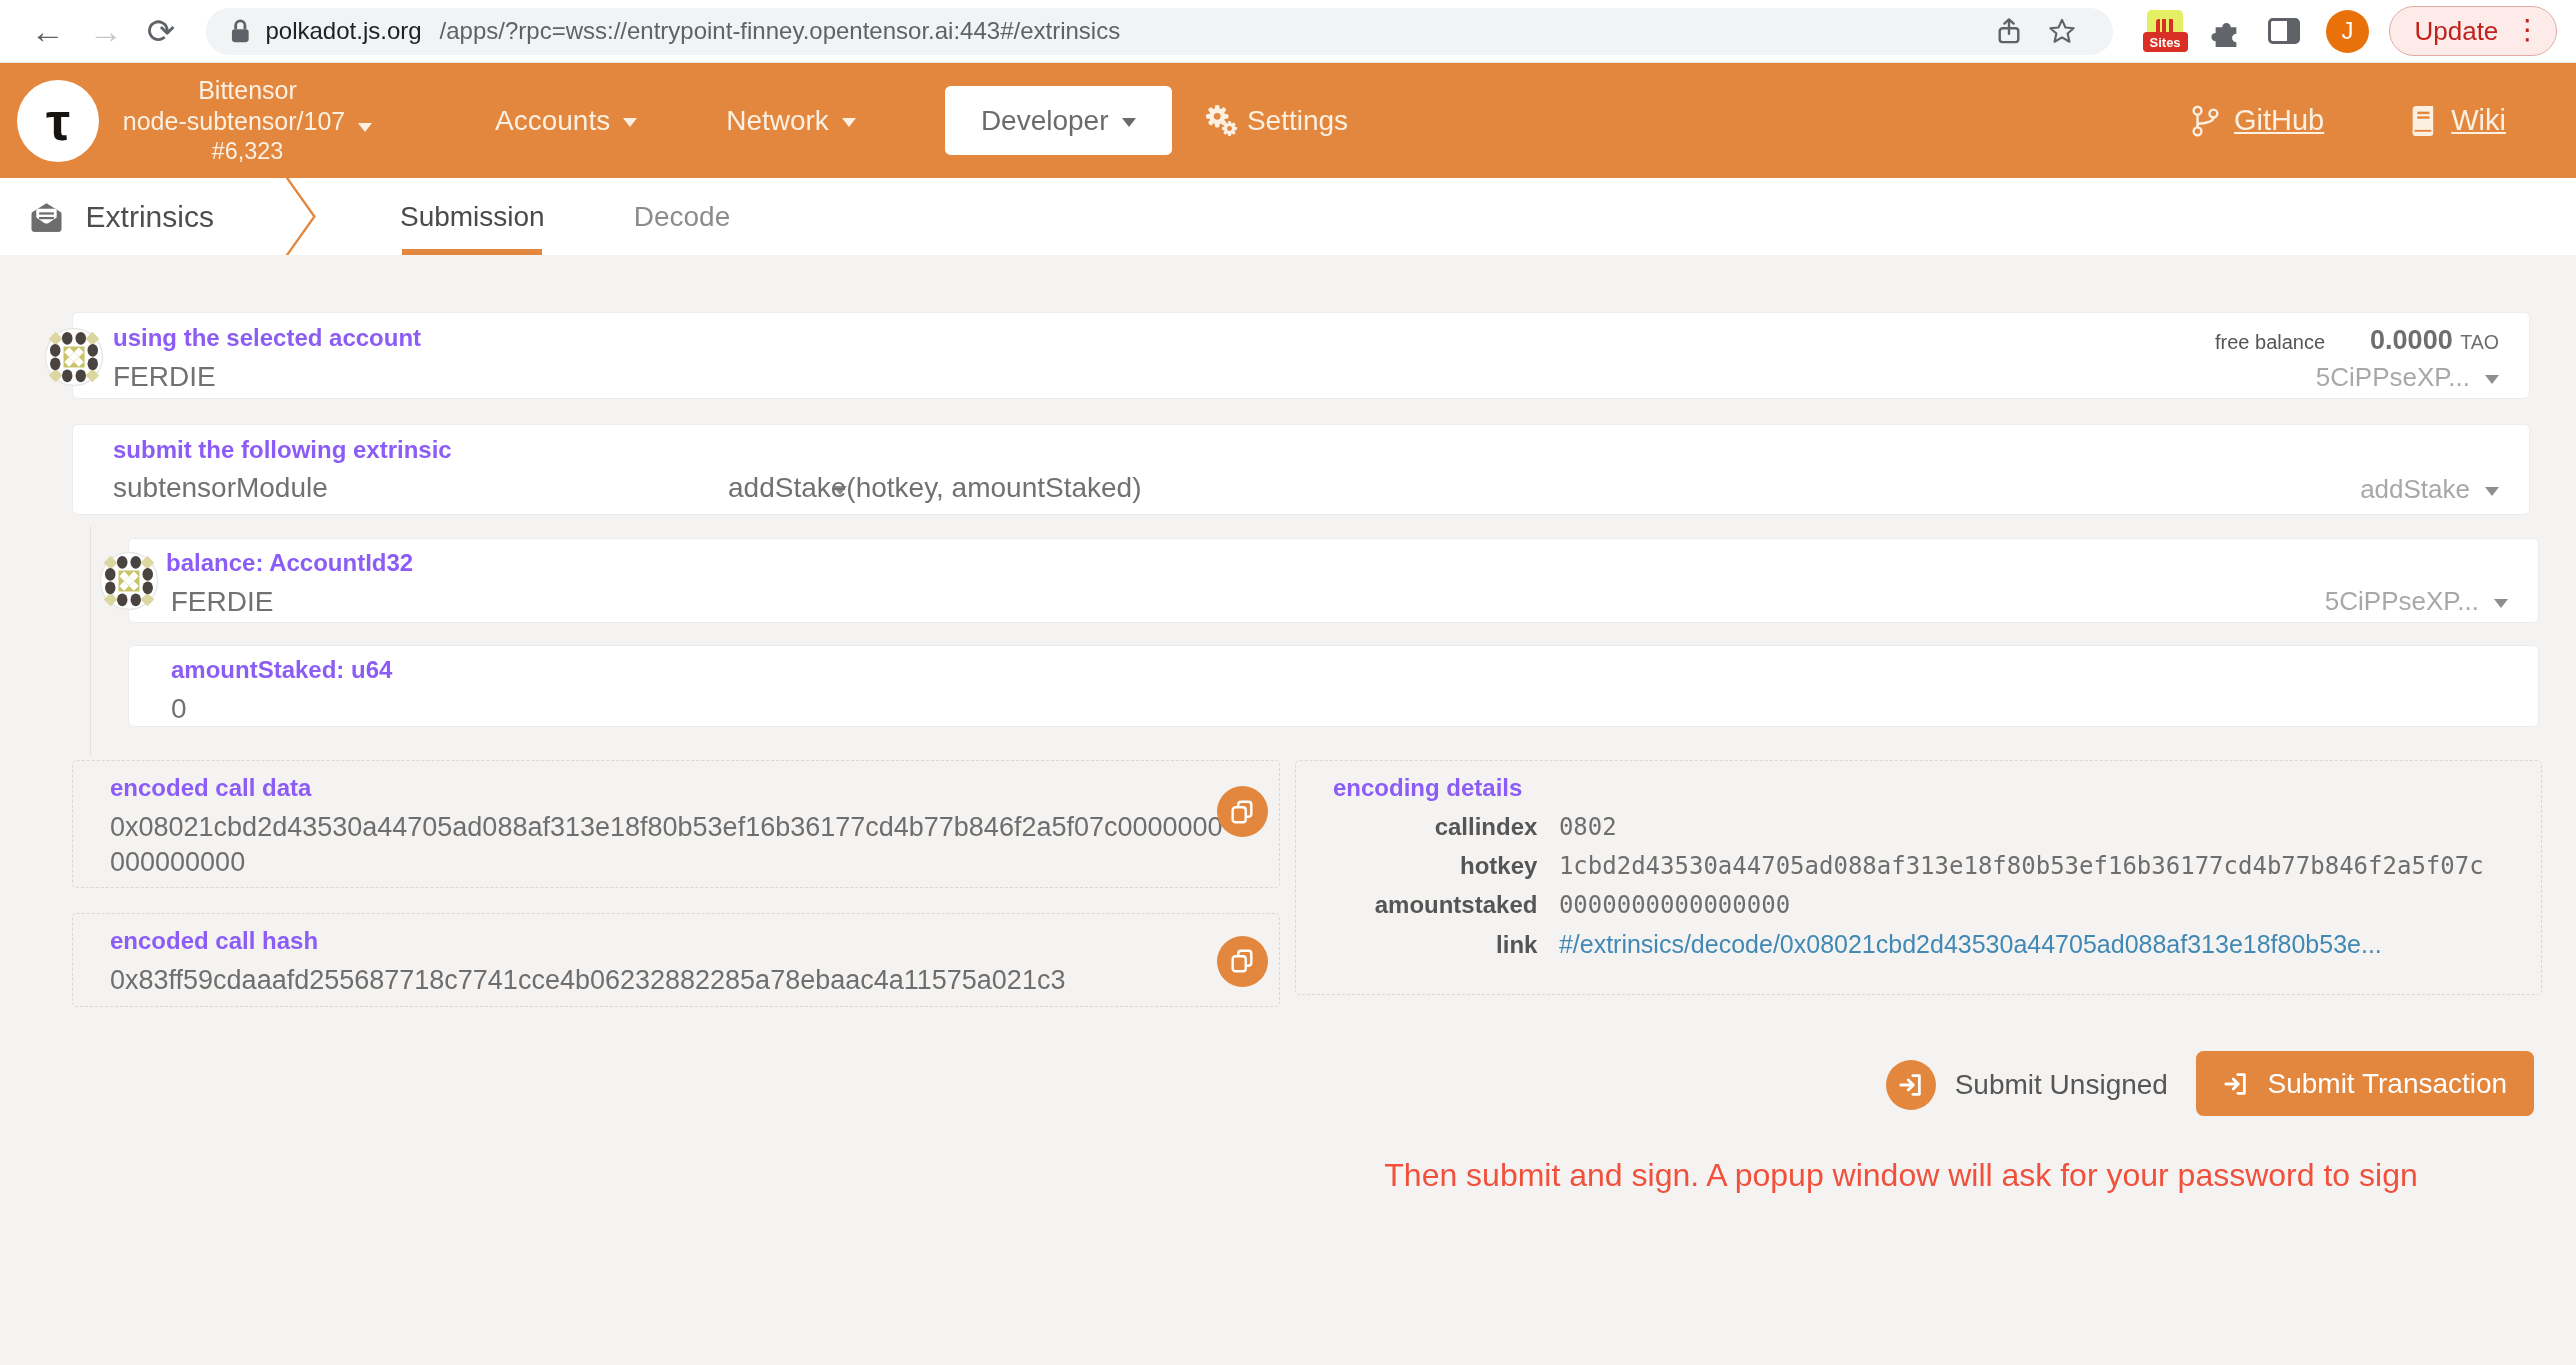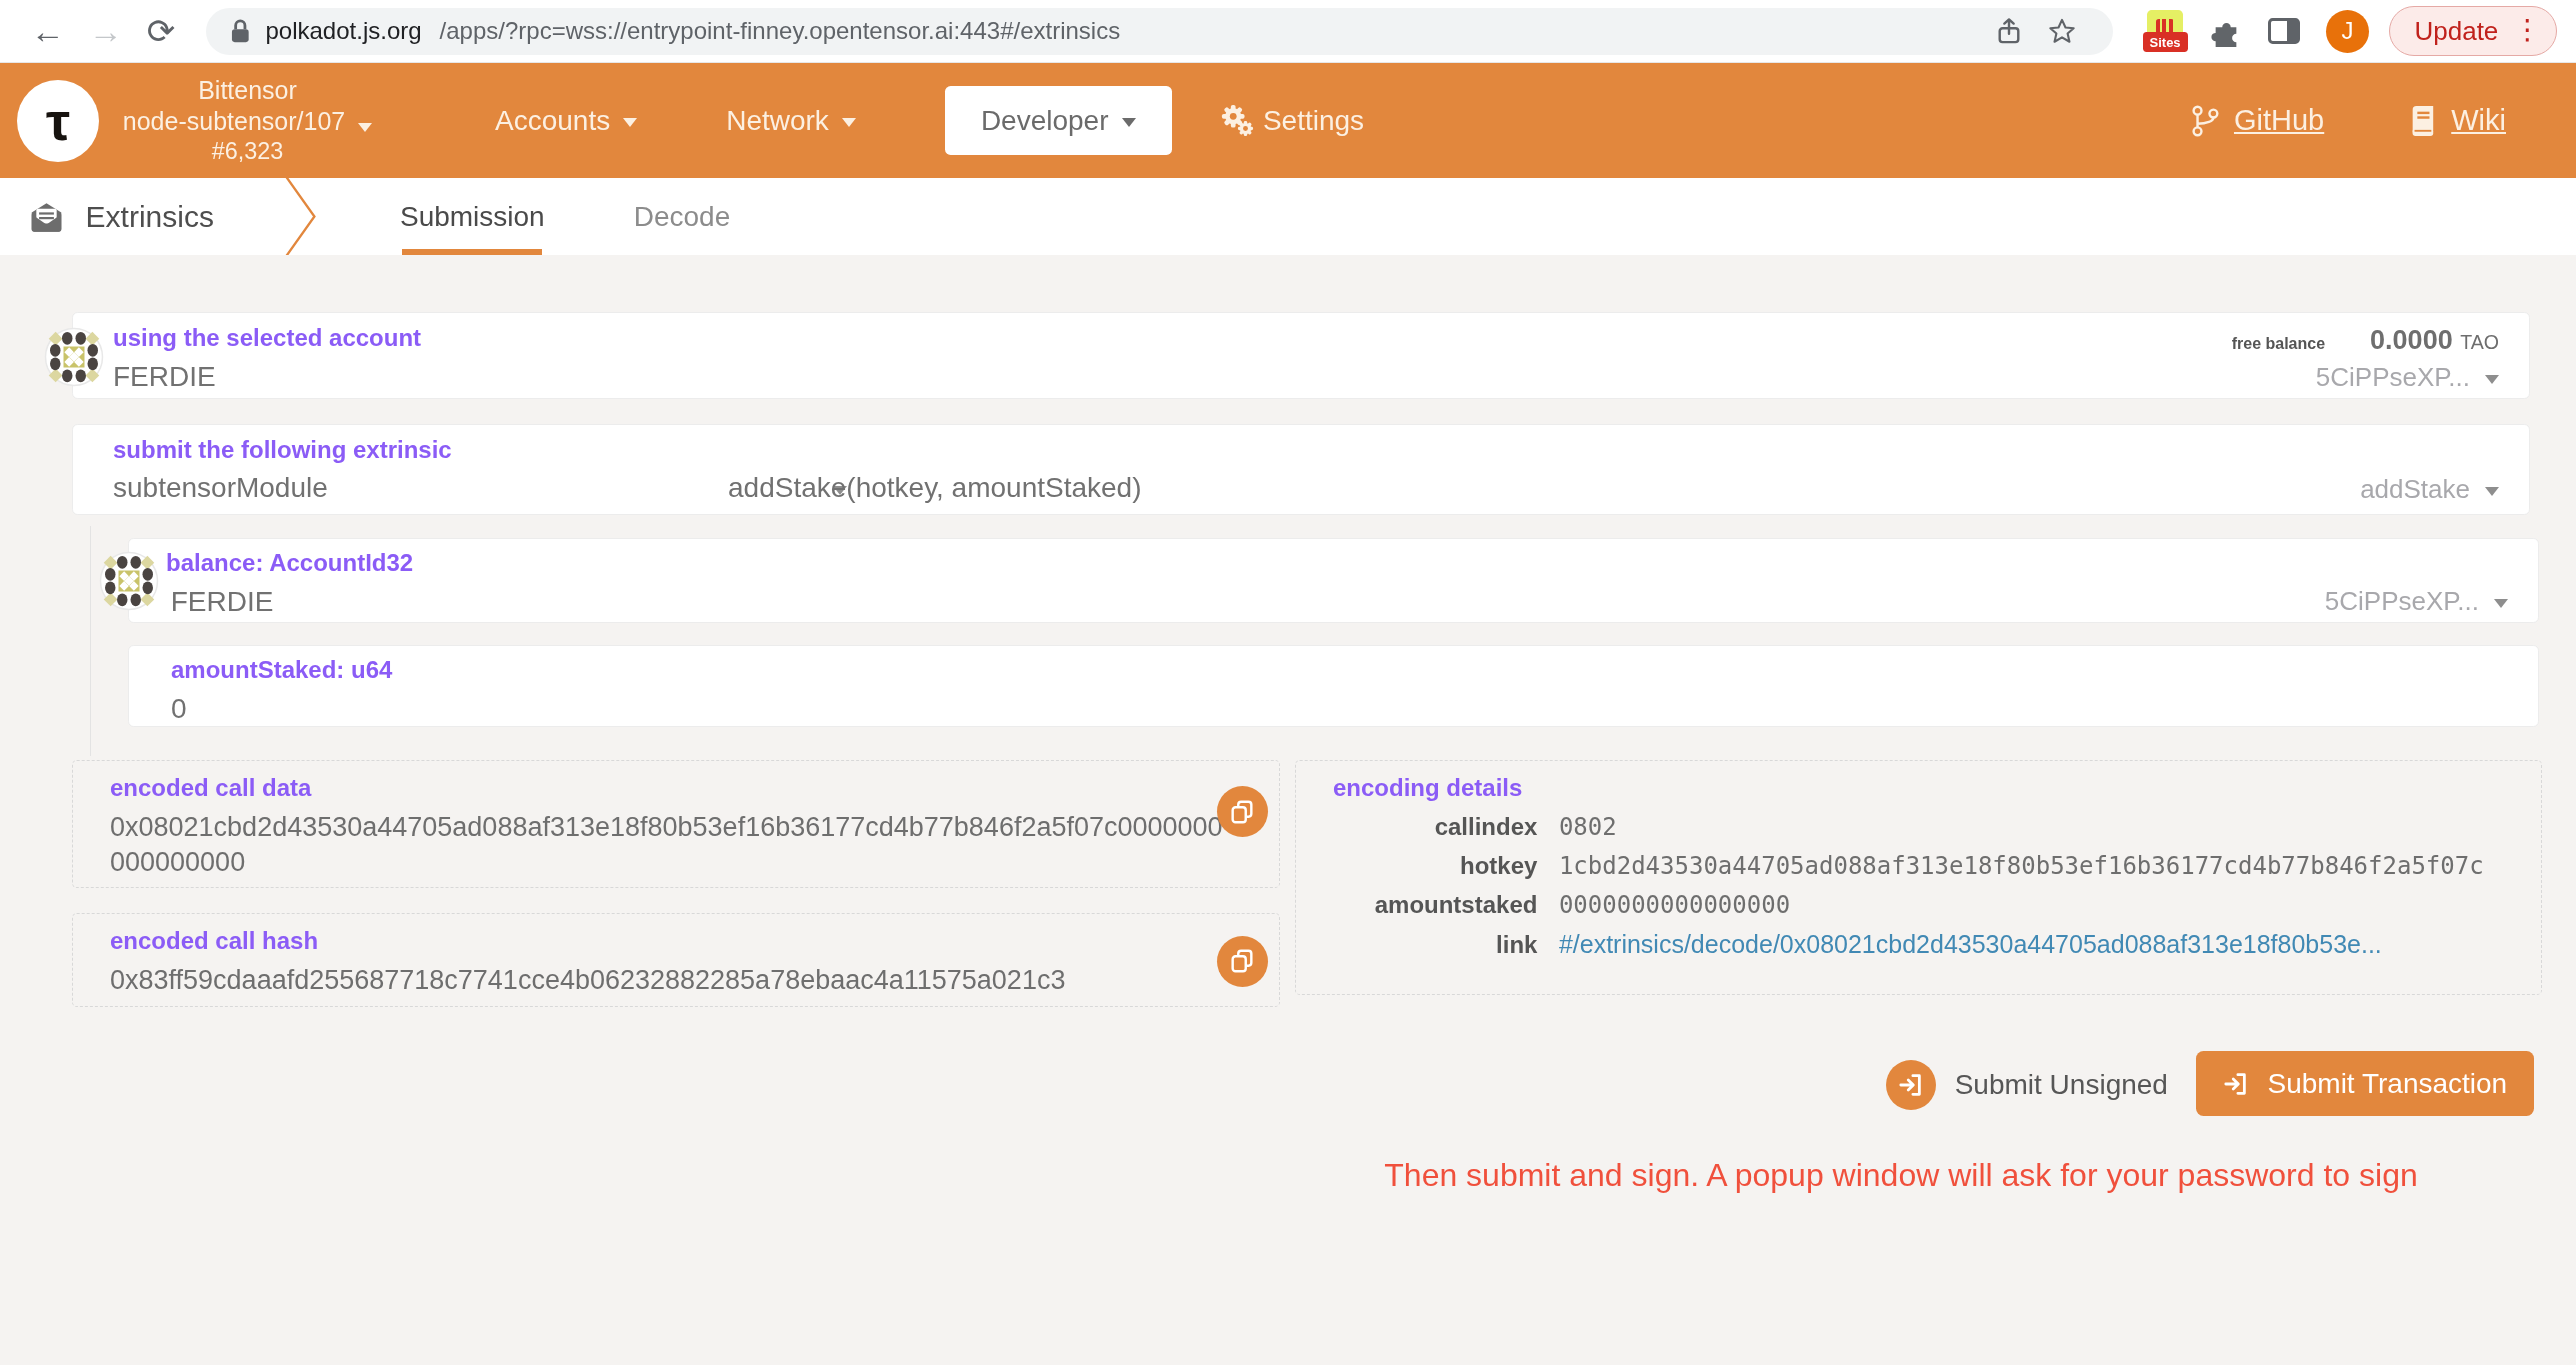--- a/index.html
+++ b/index.html
@@ -41,21 +41,21 @@
   .appbar{position:absolute;top:63px;left:0;width:100%;height:115px;background:var(--accent);
     display:flex;align-items:center;padding:0 0 0 17px;color:#fcf0e2;}
   .logo{width:82px;height:82px;border-radius:50%;background:#fff;display:flex;align-items:center;
     justify-content:center;font-size:54px;font-weight:bold;color:#17130f;flex:0 0 auto;}
   .netblock{margin-left:13px;width:271px;text-align:center;line-height:1.25;}
   .net-chain{font-size:25px;}
   .net-node{font-size:25px;white-space:nowrap;cursor:pointer;}
   .net-block{font-size:23.4px;}
   .menu{display:flex;align-items:center;margin-left:112px;gap:0;}
   .menu-item{font-size:28px;display:flex;align-items:center;cursor:pointer;margin-right:89px;white-space:nowrap;}
-  .menu-item.pill{background:#fff;color:#6b6b6b;border-radius:5.6px;padding:18.7px 36px;margin-right:48px;}
+  .menu-item.pill{background:#fff;color:#6b6b6b;border-radius:5.6px;padding:18.7px 36px;margin-right:32px;}
   .caret{display:inline-block;width:0;height:0;border-left:7.5px solid transparent;border-right:7.5px solid transparent;
     border-top:9.4px solid currentColor;margin-left:13px;transform:translateY(1.9px);}
   .gear-wrap{display:flex;align-items:center;margin-right:9.4px;}
   .right-links{margin-left:auto;display:flex;align-items:center;gap:84px;margin-right:70px;text-decoration:underline;}
   .right-link{display:flex;align-items:center;gap:15px;font-size:29px;cursor:pointer;white-space:nowrap;}
 
   
   .tabbar{position:absolute;top:178px;left:0;width:100%;height:77px;background:#fff;
     display:flex;align-items:center;padding-left:28px;}
   .section-title{font-size:30px;color:#4e4e4e;margin-left:20.6px;}
@@ -73,21 +73,21 @@
   .card-value{font-size:28px;color:#717171;}
   .identicon{position:absolute;}
   .addr{font-size:26px;color:#a8a8ac;display:flex;align-items:center;cursor:pointer;}
   .addr .caret{border-top-color:#8e8e8e;margin-left:15px;}
 
   .acct-card{left:72px;top:312px;width:2458px;height:87px;}
   .acct-card .identicon{left:-29px;top:14px;}
   .acct-texts{position:absolute;left:40px;top:11.2px;}
   .acct-texts .card-value{margin-top:8.4px;}
   .bal-line{position:absolute;right:30px;top:12px;display:flex;align-items:baseline;}
-  .bal-label{font-size:16px;font-weight:bold;color:#555;text-align:center;}
+  .bal-label{font-size:20px;font-weight:normal;color:#555;text-align:center;}
   .bal-val{font-size:27px;font-weight:bold;color:#6e6e6e;margin-left:45px;}
   .bal-unit{font-size:19.6px;color:#6e6e6e;margin-left:7.5px;}
   .acct-addr{position:absolute;right:30px;top:49px;}
 
   .ext-card{left:72px;top:424px;width:2458px;height:91px;}
   .ext-label{position:absolute;left:40px;top:11.2px;}
   .ext-module{position:absolute;left:40px;top:47px;display:flex;align-items:center;cursor:pointer;}
   .ext-module .caret{border-top-color:#8e8e8e;margin-left:505px;}
   .ext-sig{position:absolute;left:655px;top:47px;}
   .ext-method{position:absolute;right:30px;top:49px;}

